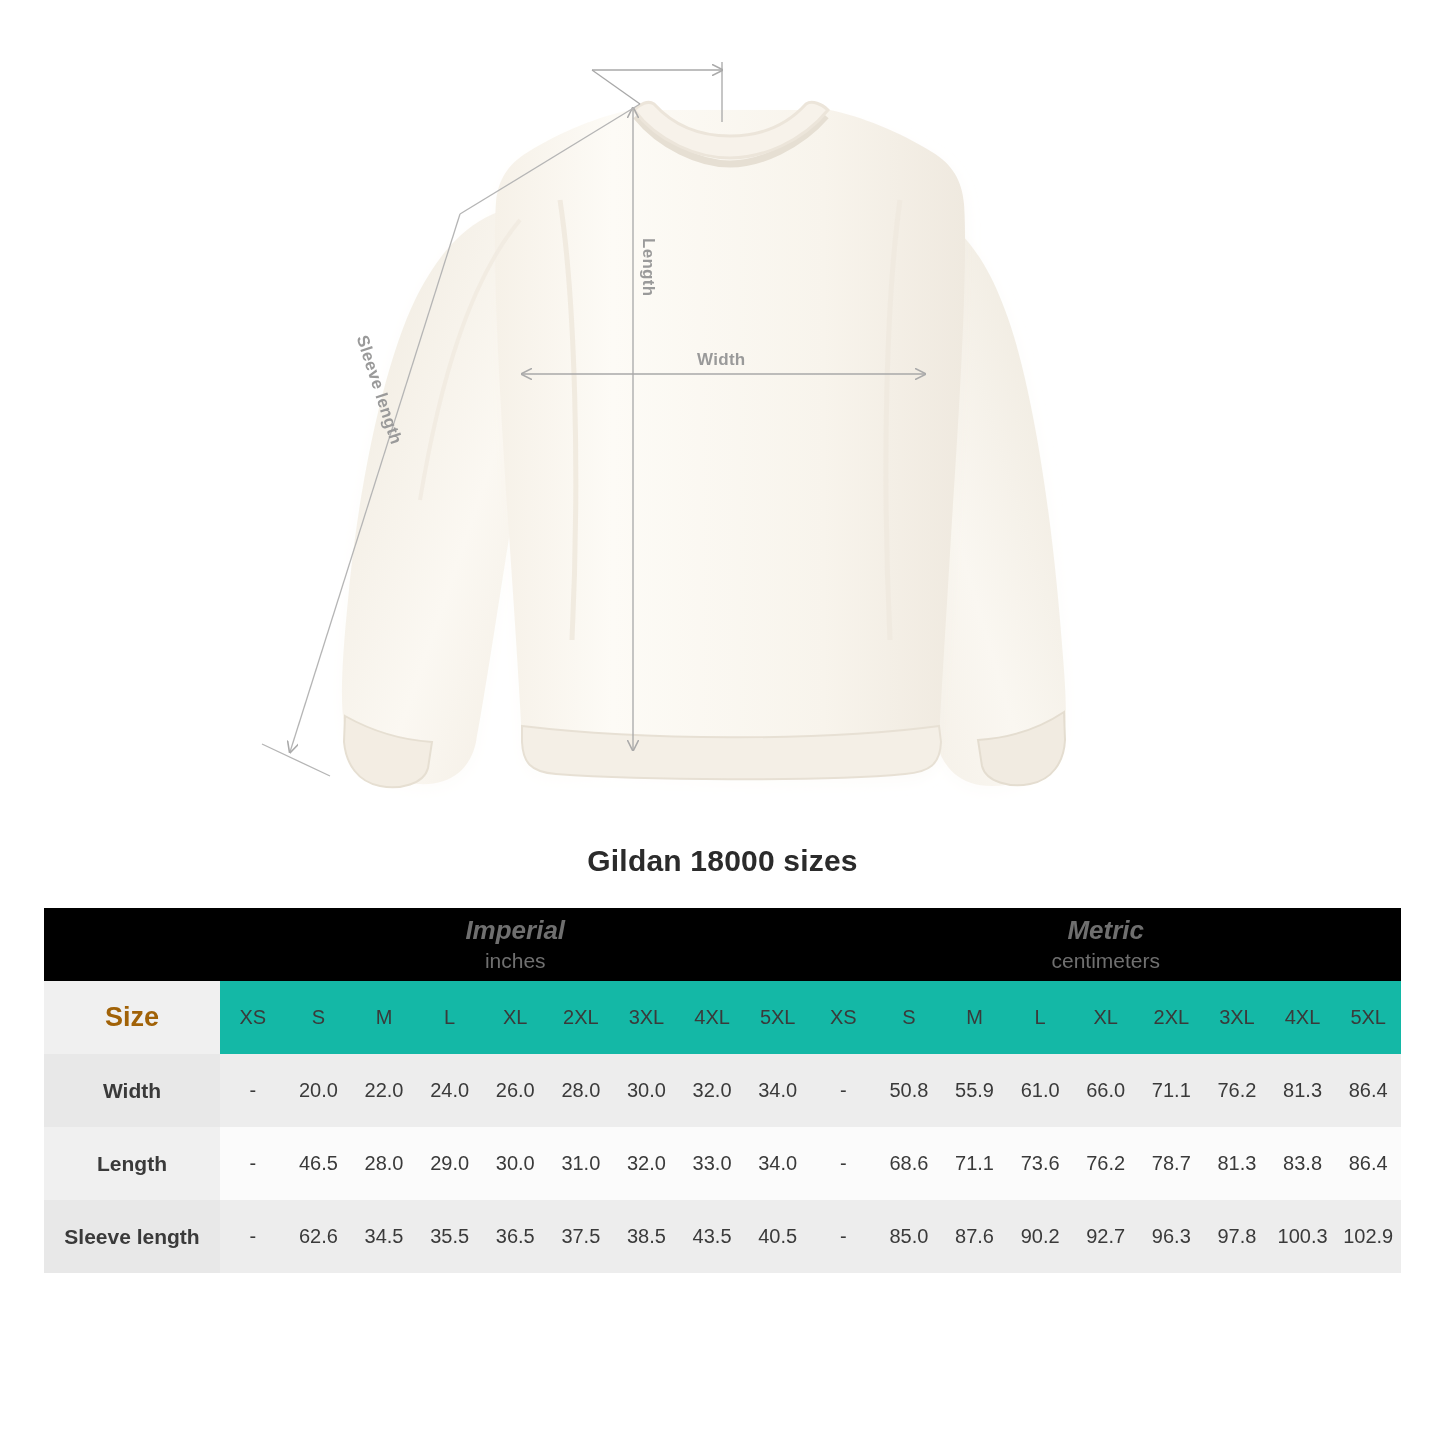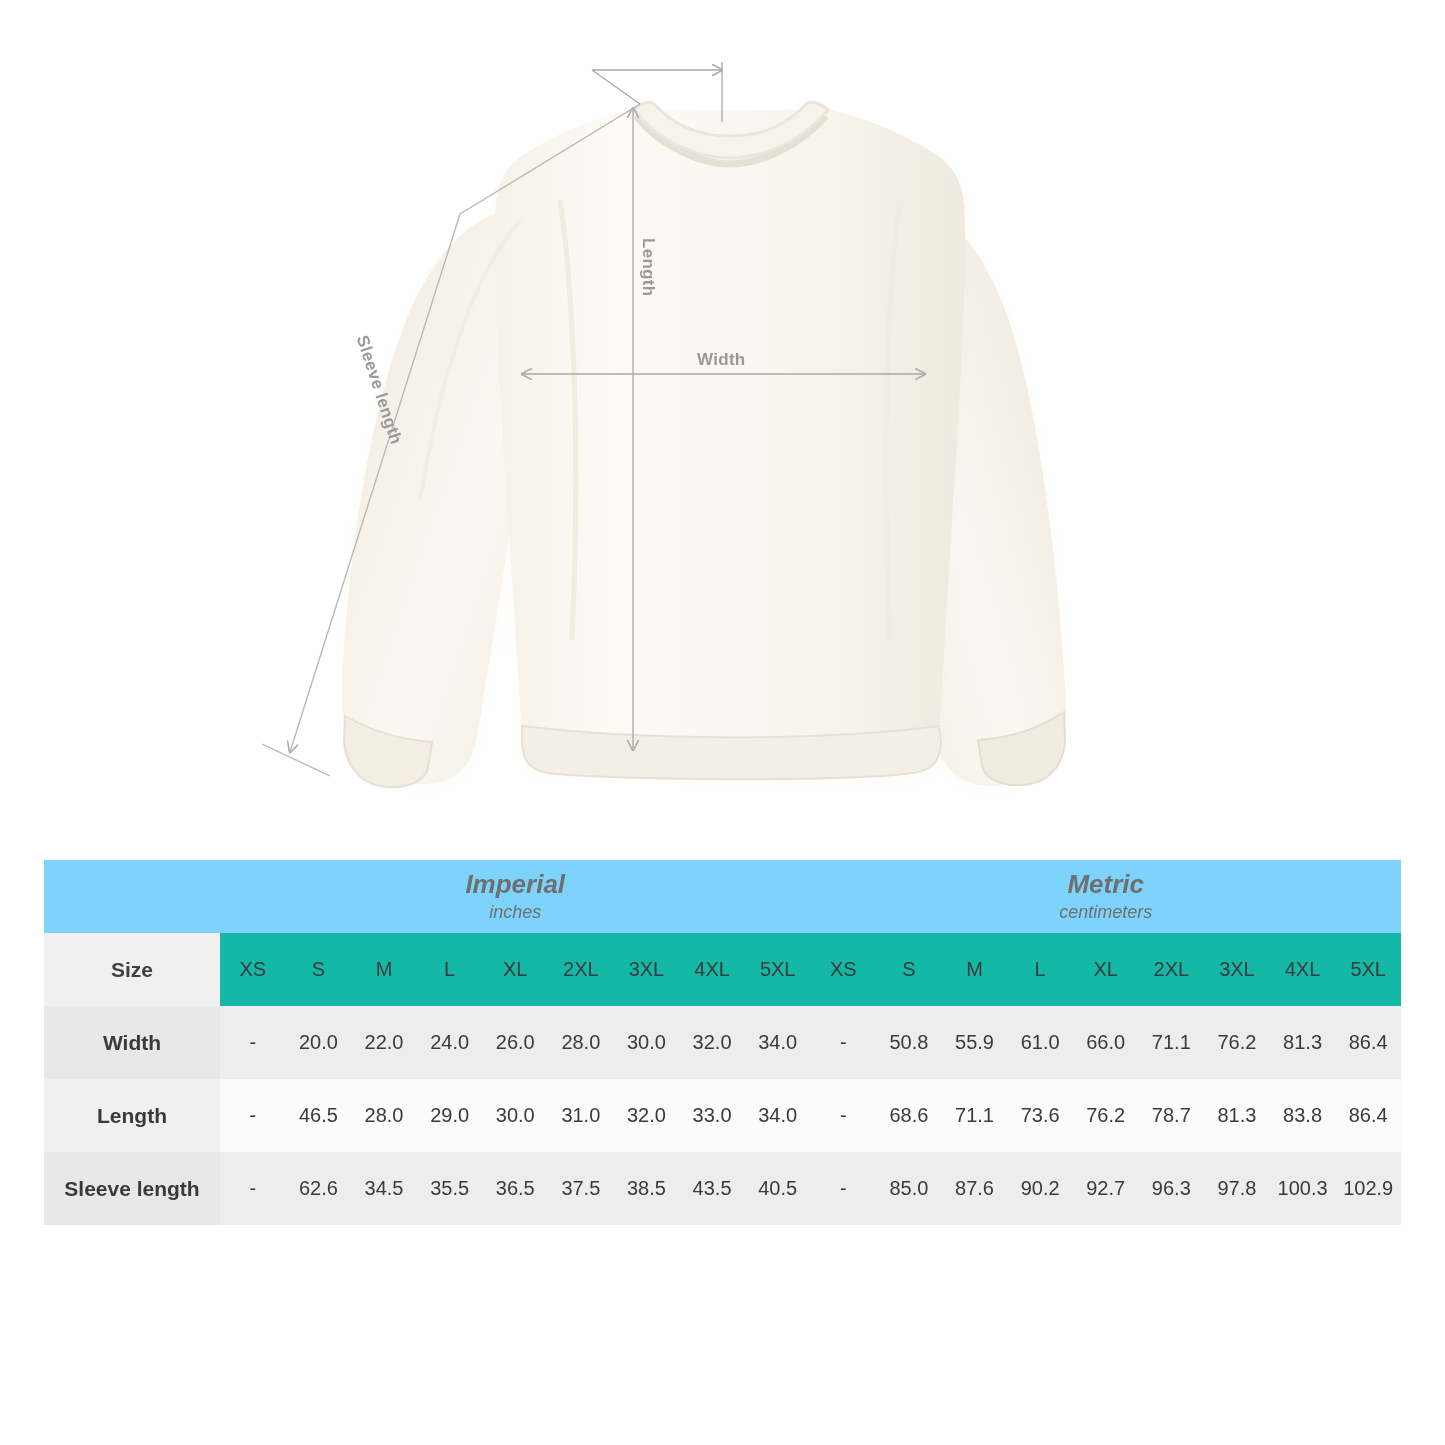--- a/index.html
+++ b/index.html
@@ -76,47 +76,46 @@
   table.size-table td, table.size-table th {
     text-align: center;
     font-weight: normal;
     color: #3a3a3a;
     font-size: 20px;
     padding: 0;
     height: 73px;
     vertical-align: middle;
   }
   .unit-header-row td {
-    background: #7dd3fc;
+    background: #000000;
     height: 108px;
     vertical-align: middle;
   }
   .unit-title {
     font-size: 26px;
     font-weight: bold;
     font-style: italic;
     color: #6f6f6f;
     line-height: 1.25;
   }
   .unit-sub {
-    font-size: 18px;
-    font-style: italic;
+    font-size: 21px;
     color: #6f6f6f;
     line-height: 1.4;
   }
   .size-row td {
     background: #14b8a6;
     font-size: 21px;
     color: #3a3a3a;
   }
   .size-row td.rowhead {
     background: #f0f0f0;
     font-weight: bold;
-    font-size: 21px;
-    color: #404040;
+    font-size: 27px;
+    color: #a16207;
   }
   .data-row.alt td { background: #ededed; }
   .data-row.alt td.rowhead { background: #e8e8e8; }
   .data-row td { background: #fbfbfb; }
   .data-row td.rowhead {
     background: #f0f0f0;
     font-weight: bold;
   }
   .data-row td.rowhead { font-size: 21px; }
   .col-rowhead { width: 176px; }
@@ -220,20 +219,21 @@
         <line x1="722" y1="62" x2="722" y2="122"></line>
       </g>
     </svg>
 
     <div class="dim-label vertical" id="label-length">Length</div>
     <div class="dim-label" id="label-width">Width</div>
     <div class="dim-label" id="label-sleeve">Sleeve length</div>
   </div>
 
   <div class="title-block">
+    <div class="chart-title">Gildan 18000 sizes</div>
   </div>
 
   <div class="table-wrap">
     <table class="size-table">
       <colgroup>
         <col class="col-rowhead">
         <col span="9">
         <col span="9">
       </colgroup>
       <tbody>

